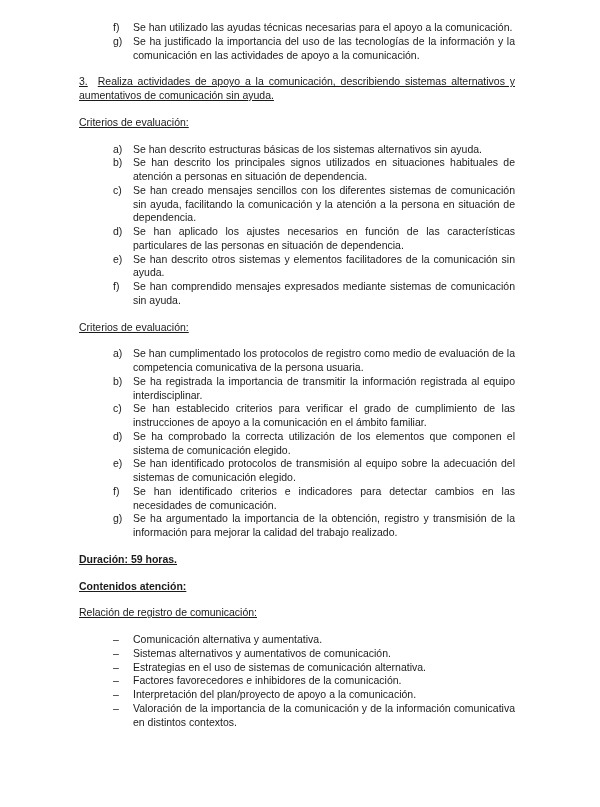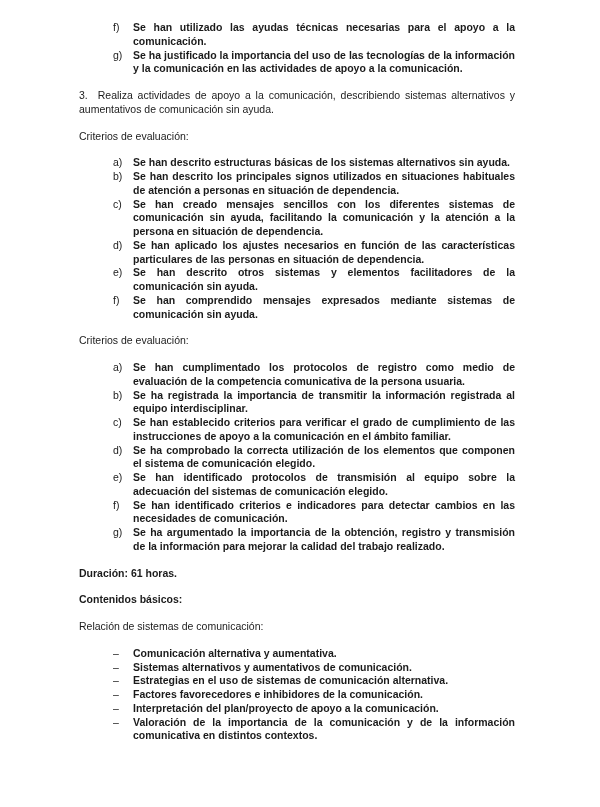--- a/index.html
+++ b/index.html
@@ -16,37 +16,36 @@
     padding: 21px 85px 0 79px;
     font-family: "Liberation Sans", "DejaVu Sans", sans-serif;
     font-size: 10.5px;
     line-height: 13.75px;
     color: #1b1b1b;
     background: #ffffff;
   }
   .block { margin: 0 0 13px 0; }
   .block:last-child { margin-bottom: 0; }
 
-  .para { text-align: justify; }
+  .para { text-align: justify; text-decoration: underline; }
   .para-num { margin-right: 10px; }
 
   .heading-bold { font-weight: bold; }
 
   .li {
     display: flex;
     margin-left: 34px;
   }
   .li-marker {
     flex: 0 0 20px;
     text-align: left;
   }
   .li-text {
     flex: 1 1 auto;
     text-align: justify;
-    font-weight: bold;
   }
 </style>
 </head>
 <body>
 
 <div class="page">
 
   <div class="block list">
     <div class="li">
       <span class="li-marker">f)</span>
@@ -116,25 +115,25 @@
     <div class="li">
       <span class="li-marker">f)</span>
       <div class="li-text">Se han identificado criterios e indicadores para detectar cambios en las necesidades de comunicación.</div>
     </div>
     <div class="li">
       <span class="li-marker">g)</span>
       <div class="li-text">Se ha argumentado la importancia de la obtención, registro y transmisión de la información para mejorar la calidad del trabajo realizado.</div>
     </div>
   </div>
 
-  <p class="block para heading-bold">Duración: 61 horas.</p>
+  <p class="block para heading-bold">Duración: 59 horas.</p>
 
-  <p class="block para heading-bold">Contenidos básicos:</p>
+  <p class="block para heading-bold">Contenidos atención:</p>
 
-  <p class="block para">Relación de sistemas de comunicación:</p>
+  <p class="block para">Relación de registro de comunicación:</p>
 
   <div class="block list">
     <div class="li">
       <span class="li-marker">–</span>
       <div class="li-text">Comunicación alternativa y aumentativa.</div>
     </div>
     <div class="li">
       <span class="li-marker">–</span>
       <div class="li-text">Sistemas alternativos y aumentativos de comunicación.</div>
     </div>

